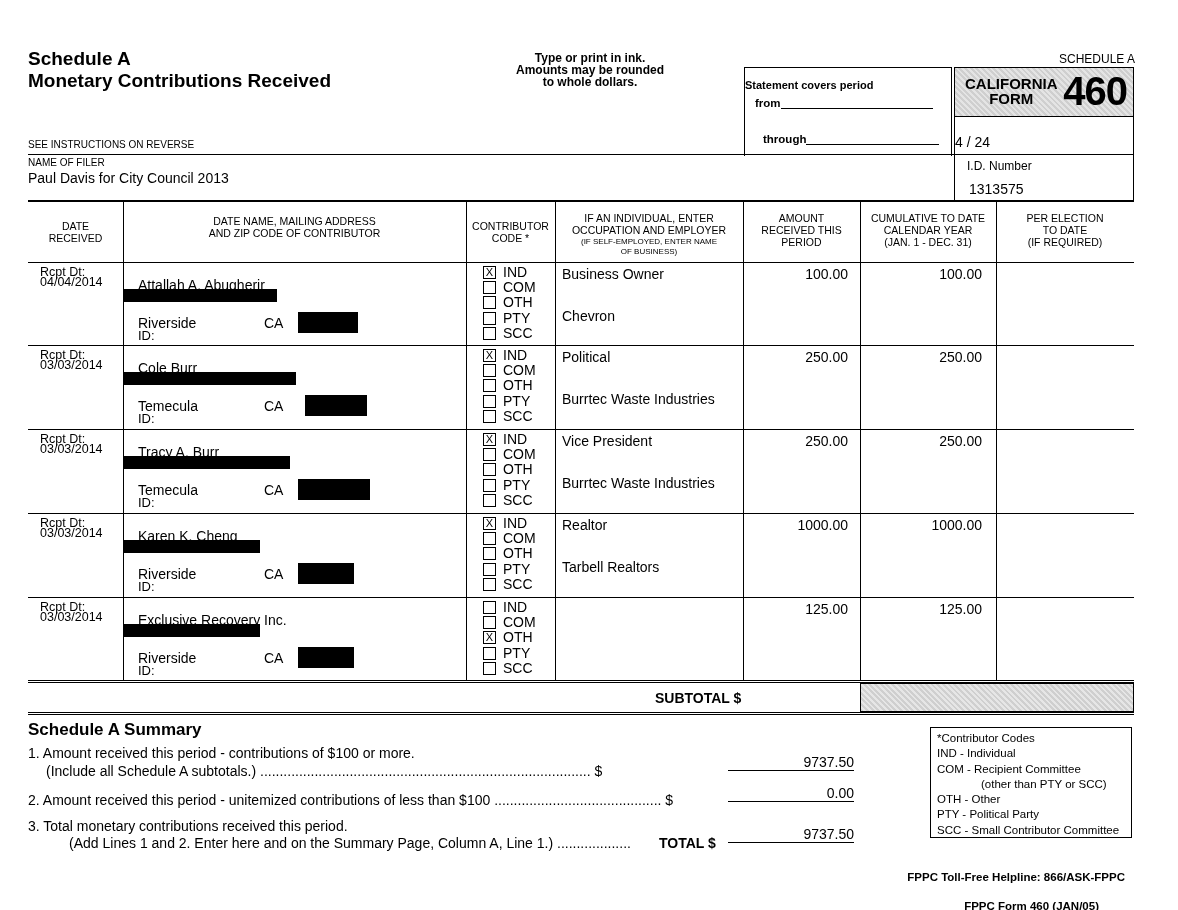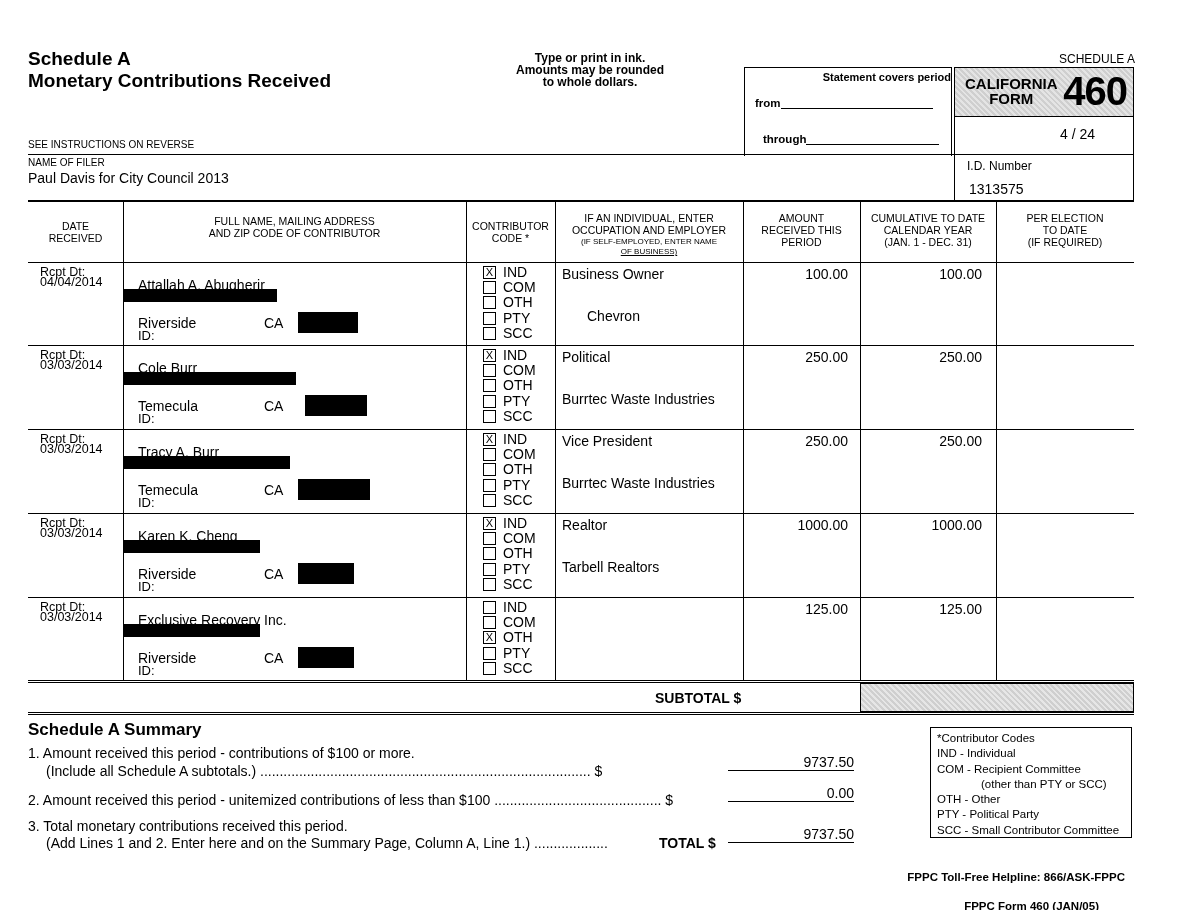--- a/index.html
+++ b/index.html
@@ -5,29 +5,29 @@
   html, body { margin:0; padding:0; background:#fff; }
   body { width:1178px; height:910px; position:relative; overflow:hidden;
          font-family:"Liberation Sans", sans-serif; color:#000; }
   .abs { position:absolute; }
   .title1 { left:28px; top:48px; font-size:19px; font-weight:bold; }
   .title2 { left:28px; top:70px; font-size:19px; font-weight:bold; }
   .typeprint { left:490px; top:52px; width:200px; text-align:center; font-size:12px; font-weight:bold; line-height:12px; }
   .schedA-tag { left:1040px; top:52px; width:95px; text-align:right; font-size:12px; }
   .see-instr { left:28px; top:139px; font-size:10px; }
   .period-box { left:744px; top:67px; width:206px; height:88px; border:1.5px solid #000; border-bottom:none; }
-  .period-title { left:0; top:3px; width:206px; text-align:right; font-size:11px; font-weight:bold; }
+  .period-title { left:0; top:11px; width:206px; text-align:left; font-size:11px; font-weight:bold; }
   .period-line { font-size:11.5px; font-weight:bold; }
   .period-line .rule { display:inline-block; border-bottom:1px solid #000; vertical-align:bottom; height:12px; }
   .ca-box { left:954px; top:67px; width:178px; height:48px; border:1.5px solid #000;
             background: repeating-linear-gradient(45deg,#cfcfcf 0 2px,#e4e4e4 2px 4px); }
   .ca-text { left:10px; top:8px; font-size:15px; font-weight:bold; line-height:15px; text-align:center; }
   .ca-num { right:6px; top:1px; font-size:40px; font-weight:bold; letter-spacing:-1px; }
   .page-box { left:954px; top:117px; width:178px; height:37px; border:1.5px solid #000; border-top:none; }
-  .page-num { left:0; top:9px; width:140px; text-align:right; font-size:14px; }
+  .page-num { left:0; top:17px; width:140px; text-align:left; font-size:14px; }
   .id-box { left:954px; top:155px; width:178px; height:45px; border-left:1.5px solid #000; border-right:1.5px solid #000; }
   .id-label { left:12px; top:4px; font-size:12px; }
   .id-val { left:14px; top:26px; font-size:14px; }
   .hline { height:0; border-top:1.5px solid #000; }
   .filer-label { left:28px; top:157px; font-size:10px; }
   .filer-name { left:28px; top:170px; font-size:14px; }
   .vline { width:0; border-left:1.5px solid #000; }
   .hdr { font-size:10.5px; text-align:center; line-height:12px; }
   .hdr small { font-size:8px; }
   .cell-date { font-size:12.5px; line-height:12px; }
@@ -100,32 +100,32 @@
     <div class="abs hline" style="left: 28px; top: 345px; width: 1106px;"></div>
     <div class="abs hline" style="left: 28px; top: 429px; width: 1106px;"></div>
     <div class="abs hline" style="left: 28px; top: 513px; width: 1106px;"></div>
     <div class="abs hline" style="left: 28px; top: 597px; width: 1106px;"></div>
   </div>
 <div class="abs hdr" style="left:28px;top:220px;width:95px;">
   <div>DATE</div>
   <div>RECEIVED</div>
 </div>
 <div class="abs hdr" style="left:123px;top:215px;width:343px;">
-  <div>FULL NAME, MAILING ADDRESS</div>
+  <div>DATE NAME, MAILING ADDRESS</div>
   <div>AND ZIP CODE OF CONTRIBUTOR</div>
 </div>
 <div class="abs hdr" style="left:466px;top:220px;width:89px;">
   <div>CONTRIBUTOR</div>
   <div>CODE *</div>
 </div>
 <div class="abs hdr" style="left:555px;top:212px;width:188px;">
   <div>IF AN INDIVIDUAL, ENTER</div>
   <div>OCCUPATION AND EMPLOYER</div>
   <div style="line-height:9px;"><small>(IF SELF-EMPLOYED, ENTER NAME</small></div>
-  <div style="line-height:9px;text-decoration:underline;"><small>OF BUSINESS)</small></div>
+  <div style="line-height:9px;"><small>OF BUSINESS)</small></div>
 </div>
 <div class="abs hdr" style="left:743px;top:212px;width:117px;">
   <div>AMOUNT</div>
   <div>RECEIVED THIS</div>
   <div>PERIOD</div>
 </div>
 <div class="abs hdr" style="left:860px;top:212px;width:136px;">
   <div>CUMULATIVE TO DATE</div>
   <div>CALENDAR YEAR</div>
   <div>(JAN. 1 - DEC. 31)</div>
@@ -162,21 +162,21 @@
         <div class="code-row">
           <span class="cbox"></span>
           <span>PTY</span>
         </div>
         <div class="code-row">
           <span class="cbox"></span>
           <span>SCC</span>
         </div>
       </div>
       <div class="abs cell-txt" style="left: 562px; top: 266px;">Business Owner</div>
-      <div class="abs cell-txt" style="left: 562px; top: 308px; margin-left: 25px;">Chevron</div>
+      <div class="abs cell-txt" style="left: 562px; top: 308px;">Chevron</div>
       <div class="abs amt" style="left: 750px; top: 266px; width: 98px;">100.00</div>
       <div class="abs amt" style="left: 866px; top: 266px; width: 116px;">100.00</div>
       <div class="abs amt" style="left: 1000px; top: 266px; width: 120px;"></div>
     </div>
     <div>
       <div class="abs cell-date" style="left: 40px; top: 349px;">Rcpt Dt:</div>
       <div class="abs cell-date" style="left: 40px; top: 359px;">03/03/2014</div>
       <div class="abs cell-txt" style="left: 138px; top: 360px;">Cole  Burr</div>
       <div class="abs redact" style="left: 124px; top: 372px; width: 172px; height: 13px;"></div>
       <div class="abs cell-txt" style="left: 138px; top: 398px;">Temecula</div>
@@ -329,21 +329,21 @@
 <div class="abs shade" style="left:860px;top:683px;width:272px;height:27px;"></div>
 <div class="abs hline" style="left:28px;top:712px;width:1106px;border-top:3px double #000;height:2px;"></div>
 
 <div class="abs sum-title">Schedule A Summary</div>
 <div class="abs sum-line" style="left:28px;top:745px;">1. Amount received this period - contributions of $100 or more.</div>
 <div class="abs sum-line" style="left:46px;top:763px;width:677px;white-space:nowrap;overflow:hidden;">(Include all Schedule A subtotals.) ..................................................................................... $</div>
 <div class="abs sum-val" style="left:728px;top:754px;">9737.50</div>
 <div class="abs sum-line" style="left:28px;top:792px;width:695px;white-space:nowrap;overflow:hidden;">2. Amount received this period - unitemized contributions of less than $100 ........................................... $</div>
 <div class="abs sum-val" style="left:728px;top:785px;">0.00</div>
 <div class="abs sum-line" style="left:28px;top:818px;">3. Total monetary contributions received this period.</div>
-<div class="abs sum-line" style="left:46px;top:835px;width:608px;white-space:nowrap;overflow:hidden;">(Add Lines 1 and 2. Enter here and on the Summary Page, Column A, Line 1.) ...................</div>
+<div class="abs sum-line" style="left:46px;top:835px;width:608px;white-space:nowrap;overflow:hidden;text-align:center;">(Add Lines 1 and 2. Enter here and on the Summary Page, Column A, Line 1.) ...................</div>
 <div class="abs sum-line" style="left:659px;top:835px;font-weight:bold;">TOTAL $</div>
 <div class="abs sum-val" style="left:728px;top:826px;">9737.50</div>
 
 <div class="abs legend">
   <div>*Contributor Codes</div>
   <div>IND  - Individual</div>
   <div>COM  - Recipient Committee</div>
   <div style="padding-left:44px;">(other than PTY or SCC)</div>
   <div>OTH - Other</div>
   <div>PTY - Political Party</div>

